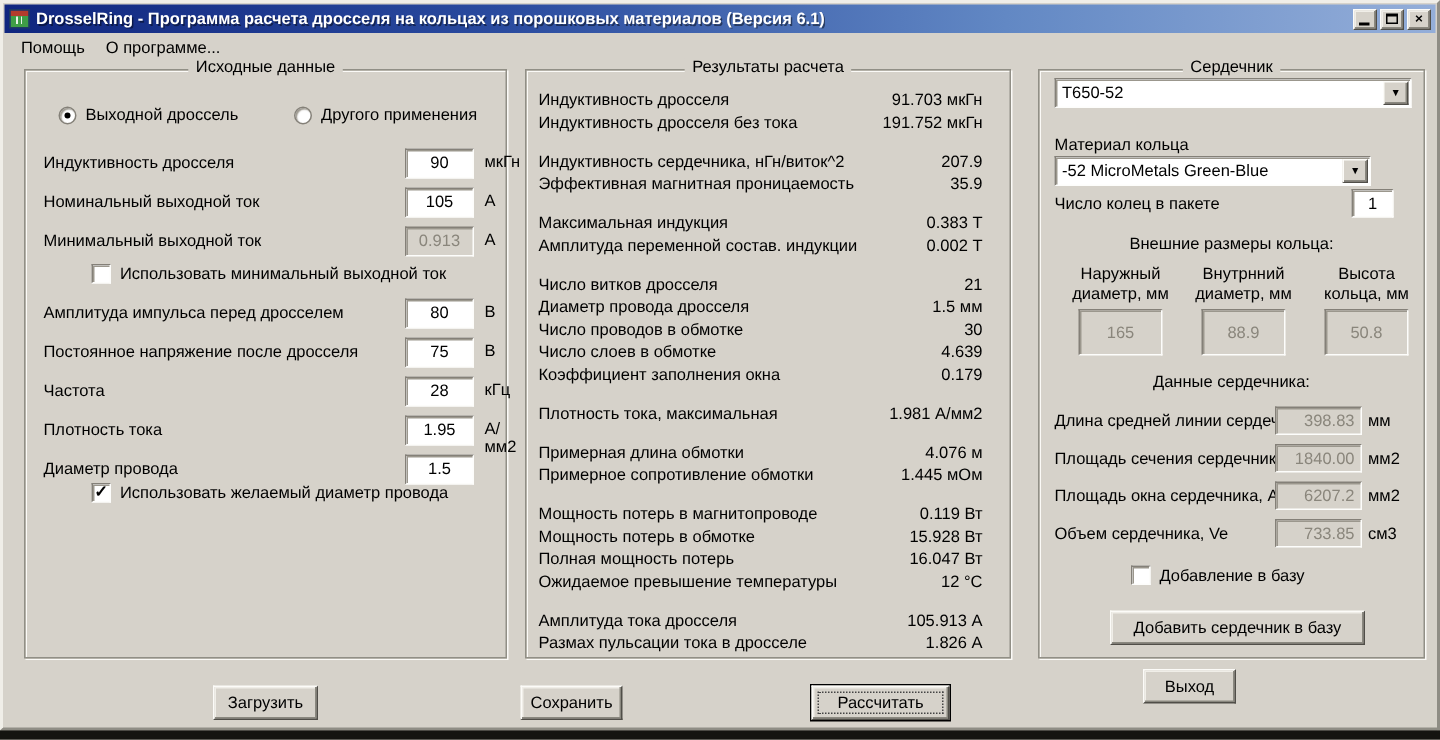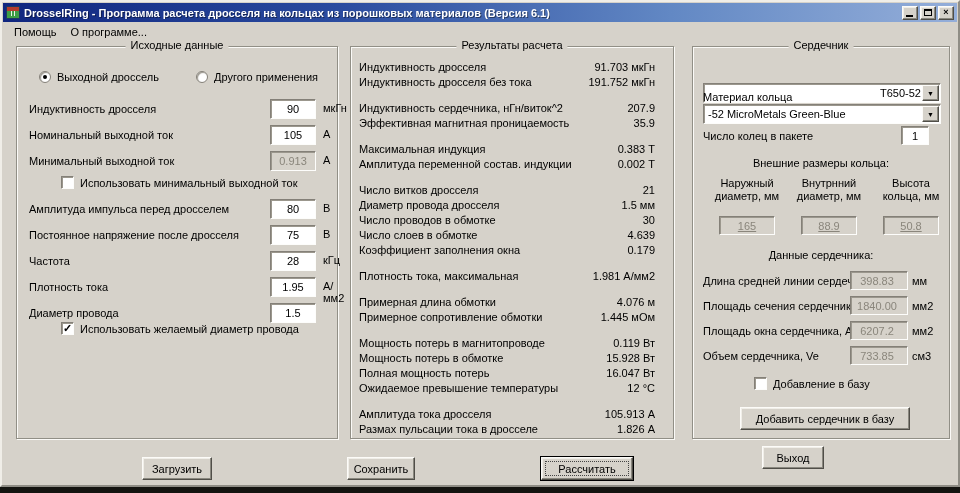--- a/index.html
+++ b/index.html
@@ -40,21 +40,21 @@
     background:#d6d2ca; padding:0 5px; white-space:nowrap; }
   #panel-inputs { left:14px; width:322px; }
   #panel-results { left:348px; width:324px; }
   #panel-core { left:690px; width:258px; }
 
   .abs { position:absolute; }
   input.field { width:46px; height:20px; text-align:center; font:11px "Liberation Sans",sans-serif;
     background:#fff; border:1px solid; border-color:#848078 #fdfdfb #fdfdfb #848078;
     box-shadow:inset 1px 1px 0 #9b978d; outline:none; }
   input.field:disabled, input.field.gray { background:#d6d2ca; color:#8a867c; }
-  input.right-align { text-align:center; padding-right:4px; }
+  input.right-align { text-align:right; padding-right:4px; }
 
   .checkbox { width:13px; height:13px; background:#fff; border:1px solid; border-color:#848078 #fdfdfb #fdfdfb #848078;
     box-shadow:inset 1px 1px 0 #9b978d; display:inline-flex; align-items:center; justify-content:center;
     font-size:11px; font-weight:bold; line-height:1; vertical-align:middle; }
   .radio { width:12px; height:12px; border-radius:50%; background:#fff; border:1px solid #848078;
     box-shadow:inset 1px 1px 1px #9b978d; display:inline-block; position:relative; vertical-align:middle; }
   .radio.on::after { content:""; position:absolute; left:3px; top:3px; width:4px; height:4px; border-radius:50%; background:#000; }
   .cb-row, .radio-row { display:flex; align-items:center; gap:6px; white-space:nowrap; }
 
   .select { height:20px; background:#fff; border:1px solid; border-color:#848078 #fdfdfb #fdfdfb #848078;
@@ -79,21 +79,21 @@
   
   .results-body { position:absolute; left:0; top:13px; right:0; }
   .rrow { position:relative; height:15px; line-height:15px; }
   .rrow.gap { margin-top:11px; }
   .rrow .rlabel { position:absolute; left:8px; white-space:nowrap; }
   .rrow .rval { position:absolute; right:18px; white-space:nowrap; }
 
   
   .dims-cols { position:absolute; top:130px; left:0; right:0; display:flex; justify-content:flex-end; gap:6px; }
   .dim-col { width:76px; text-align:center; line-height:13px; }
-  .dim-col input { margin-top:13px; width:56px; height:19px;text-decoration:underline; }
+  .dim-col input { margin-top:3px; width:56px; height:31px; }
   .core-data-row { position:absolute; left:10px; right:6px; height:19px; display:flex; align-items:center; }
   .core-data-row input { position:absolute; left:147px; top:0; width:58px; height:19px; }
   .core-data-row .unit { position:absolute; left:209px; }
 
   .center-label { position:absolute; left:0; right:0; text-align:center; }
 
   .desktop-strip { position:absolute; left:0; bottom:0; width:960px; height:6px; background:#141410; }
 </style>
 </head>
 <body>
@@ -270,28 +270,28 @@
       <div class="rrow">
           <span class="rlabel">Размах пульсации тока в дросселе</span>
           <span class="rval">1.826 А</span>
         </div>
     </div>
   </div>
 
   <div class="group" id="panel-core">
     <div class="group-title">Сердечник</div>
 
-    <div class="select abs" style="left:10px; top:36px; width:238px;text-align:right;">
+    <div class="select abs" style="left:10px; top:5px; width:238px;">
       <span class="select-text">Т650-52</span>
       <span class="select-btn">▼</span>
     </div>
 
     <div class="abs" style="left:10px; top:44px;">Материал кольца</div>
 
-    <div class="select abs" style="left:10px; top:57px; width:238px;">
+    <div class="select abs" style="left:10px; top:57px; width:211px;">
       <span class="select-text">-52 MicroMetals Green-Blue</span>
       <span class="select-btn">▼</span>
     </div>
 
     <div class="abs" style="left:10px; top:83px;">Число колец в пакете</div>
     <input class="field abs" style="left: 208px; top: 79px; width: 28px; height: 19px;" value="1">
 
     <div class="center-label" style="top:110px;">Внешние размеры кольца:</div>
 
     <div class="dims-cols">

